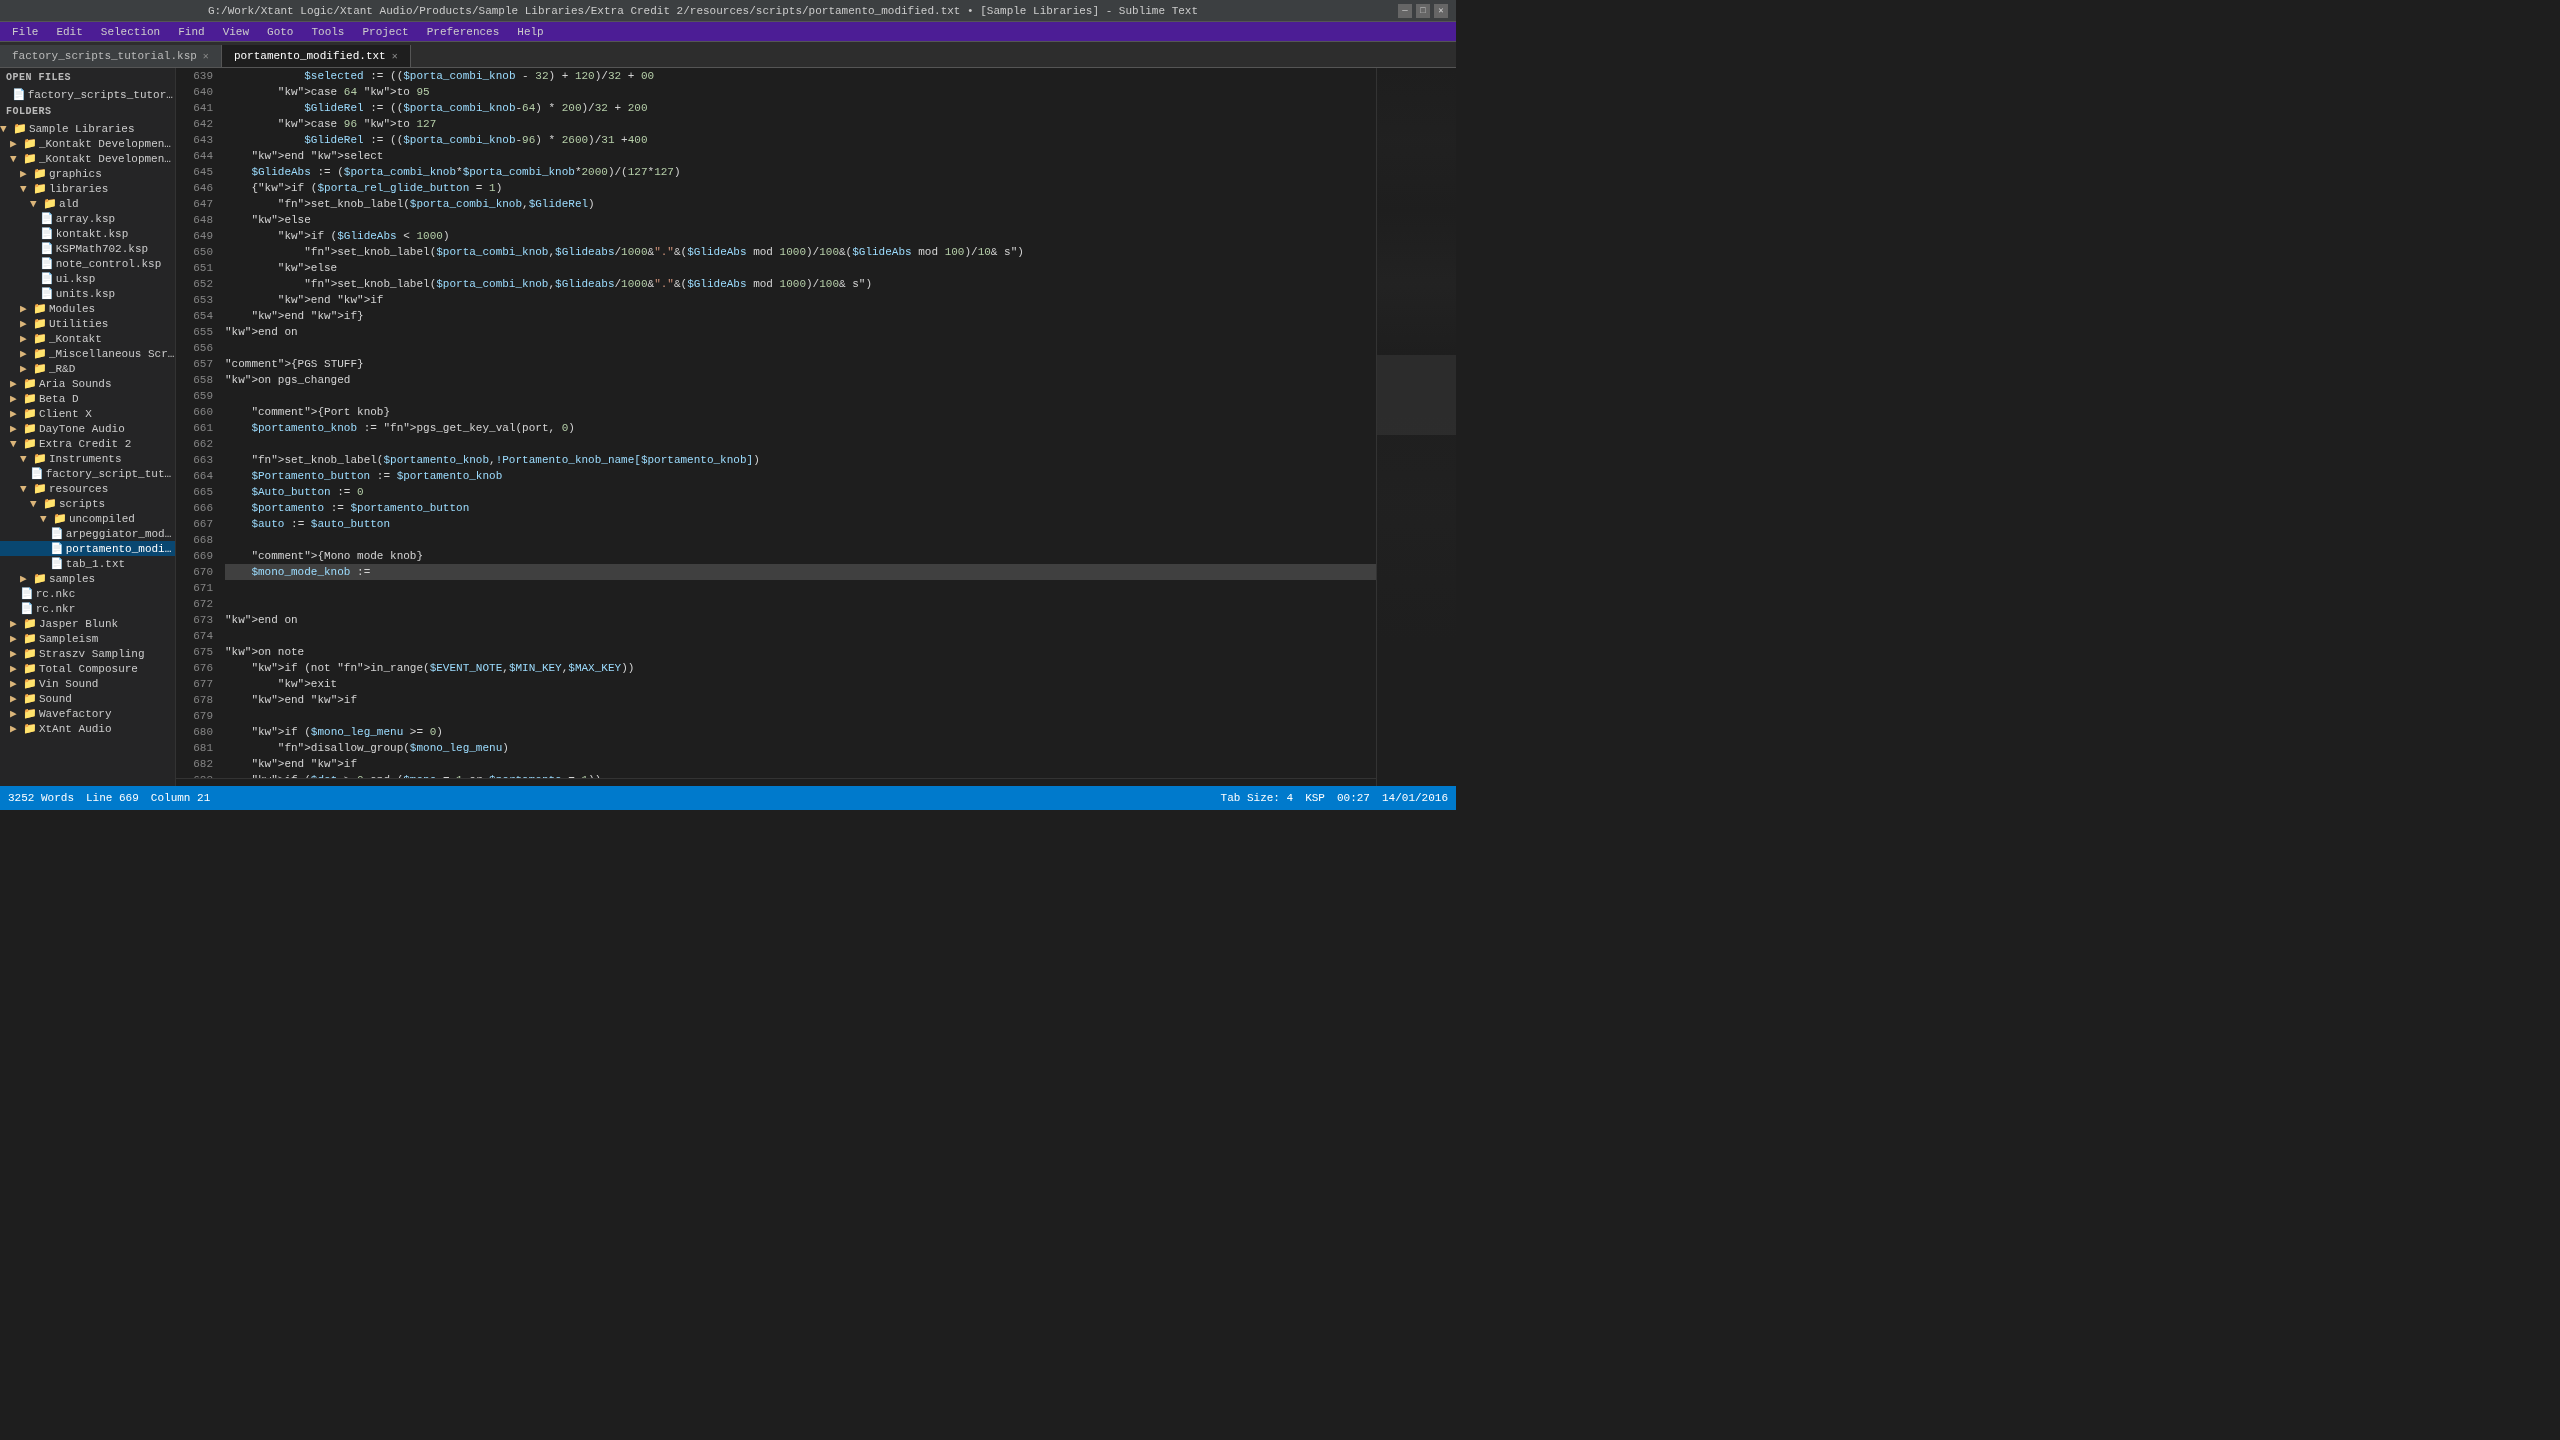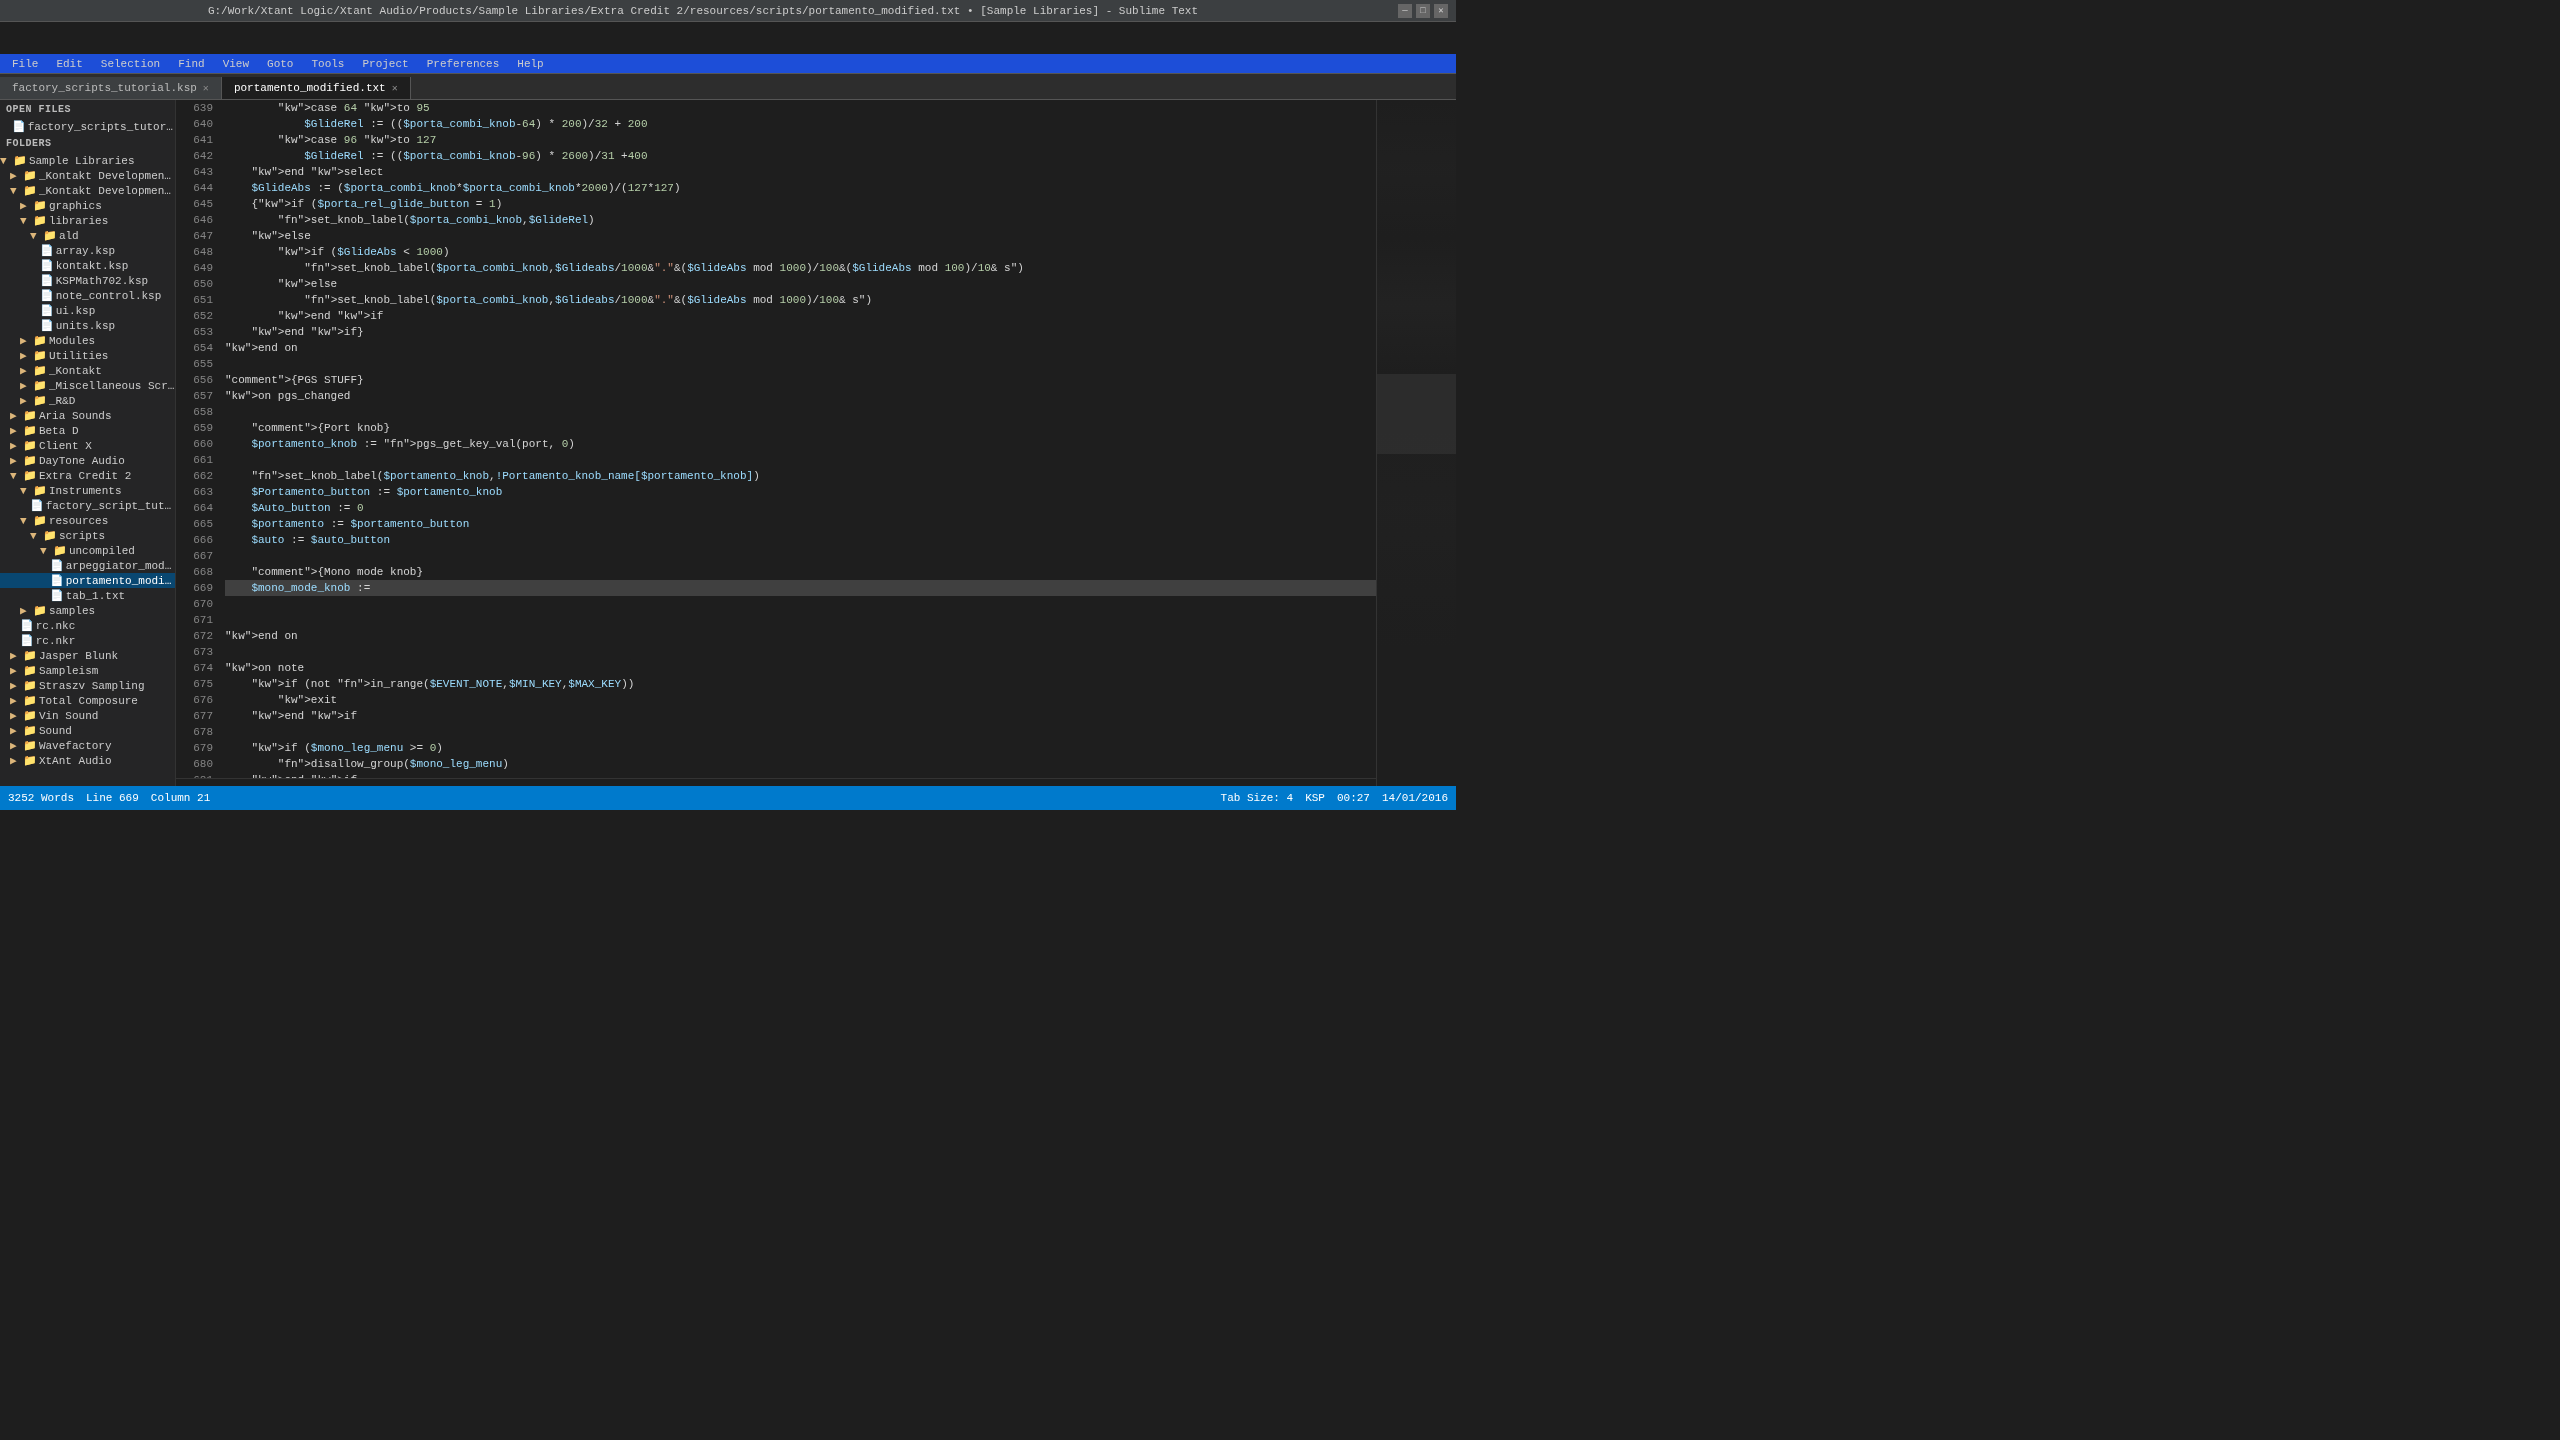--- a/index.html
+++ b/index.html
@@ -43,29 +43,28 @@
       cursor: pointer;
       display: flex;
       align-items: center;
       justify-content: center;
       font-size: 9px;
       color: #ccc;
     }
 
     
     .menu-bar {
-      background: #1d4ed8;
+      background: #4c1d95;
       height: 20px;
       display: flex;
       align-items: center;
       padding: 0 4px;
       flex-shrink: 0;
       border-bottom: 1px solid #555;
       gap: 2px;
-      margin-top: 32px;
     }
     .menu-item {
       padding: 2px 8px;
       cursor: pointer;
       font-size: 11px;
       color: #ccc;
     }
 
     
     .tab-bar {
@@ -595,20 +594,21 @@
             <span class="line-number">677</span>
             <span class="line-number">678</span>
             <span class="line-number">679</span>
             <span class="line-number">680</span>
             <span class="line-number">681</span>
             <span class="line-number">682</span>
             <span class="line-number">683</span>
           </div>
 
         <div class="code-lines" id="code-lines">
+            <span class="code-line">            <span class="var">$selected</span> <span class="op">:=</span> ((<span class="var">$porta_combi_knob</span> - <span class="num">32</span>) + <span class="num">120</span>)/<span class="num">32</span> + <span class="num">00</span></span>
             <span class="code-line">        <span class="&lt;span">"kw"</span>&gt;case <span class="num">64</span> <span class="&lt;span">"kw"</span>&gt;to <span class="num">95</span></span>
             <span class="code-line">            <span class="var">$GlideRel</span> <span class="op">:=</span> ((<span class="var">$porta_combi_knob</span>-<span class="num">64</span>) * <span class="num">200</span>)/<span class="num">32</span> + <span class="num">200</span></span>
             <span class="code-line">        <span class="&lt;span">"kw"</span>&gt;case <span class="num">96</span> <span class="&lt;span">"kw"</span>&gt;to <span class="num">127</span></span>
             <span class="code-line">            <span class="var">$GlideRel</span> <span class="op">:=</span> ((<span class="var">$porta_combi_knob</span>-<span class="num">96</span>) * <span class="num">2600</span>)/<span class="num">31</span> +<span class="num">400</span></span>
             <span class="code-line">    <span class="&lt;span">"kw"</span>&gt;end <span class="&lt;span">"kw"</span>&gt;select</span>
             <span class="code-line">    <span class="var">$GlideAbs</span> <span class="op">:=</span> (<span class="var">$porta_combi_knob</span>*<span class="var">$porta_combi_knob</span>*<span class="num">2000</span>)/(<span class="num">127</span>*<span class="num">127</span>)</span>
             <span class="code-line">    {<span class="&lt;span">"kw"</span>&gt;if (<span class="var">$porta_rel_glide_button</span> = <span class="num">1</span>)</span>
             <span class="code-line">        <span class="&lt;span">"fn"</span>&gt;set_knob_label(<span class="var">$porta_combi_knob</span>,<span class="var">$GlideRel</span>)</span>
             <span class="code-line">    <span class="&lt;span">"kw"</span>&gt;else</span>
             <span class="code-line">        <span class="&lt;span">"kw"</span>&gt;if (<span class="var">$GlideAbs</span> &lt; <span class="num">1000</span>)</span>

